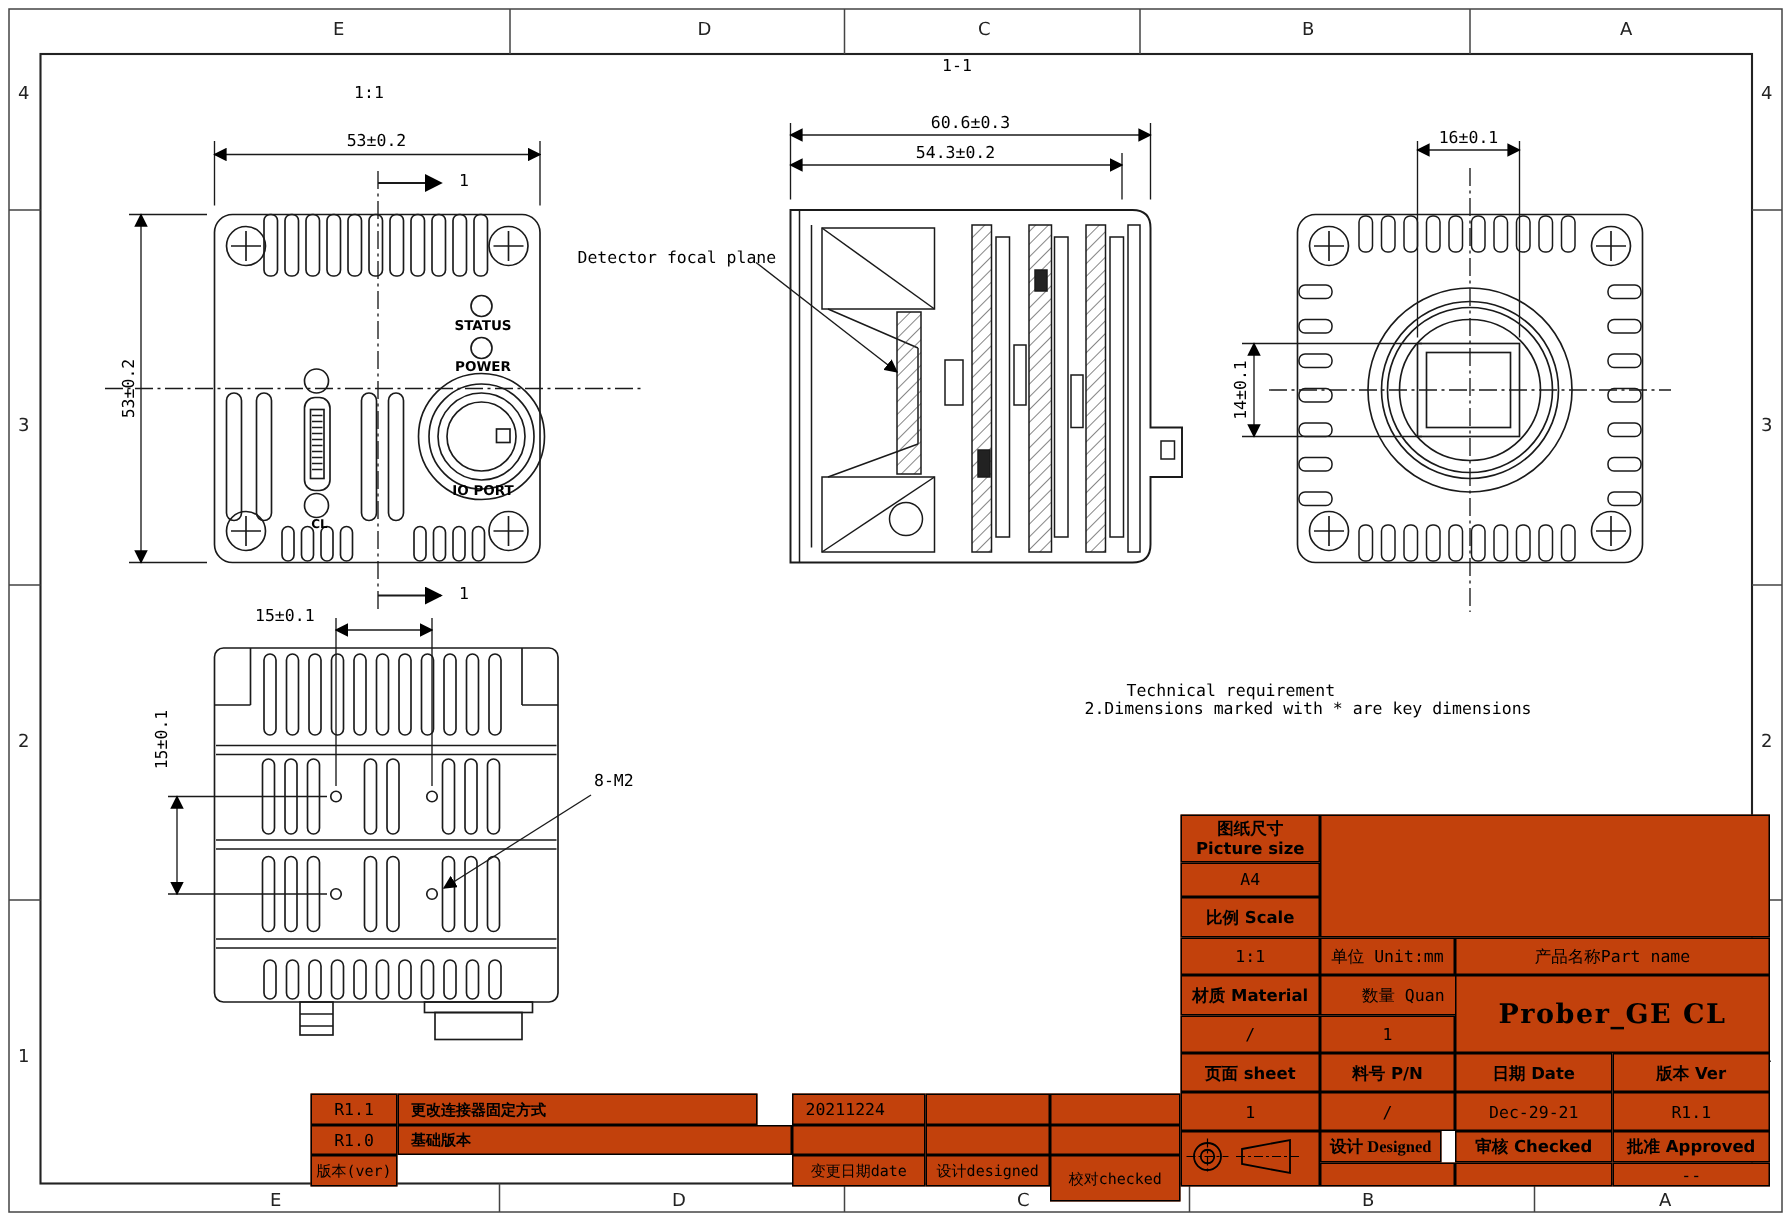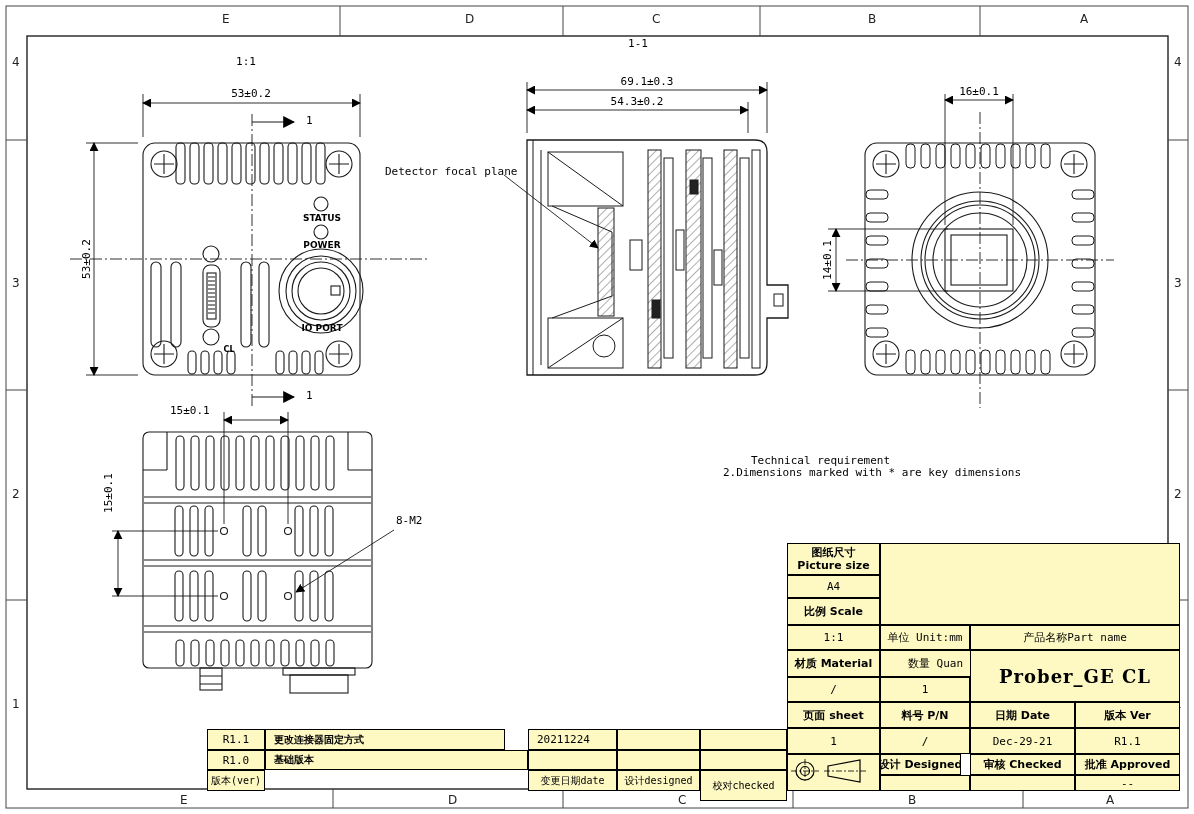--- a/index.html
+++ b/index.html
@@ -3,23 +3,23 @@
 <meta charset="utf-8">
 <style>
   html,body{margin:0;padding:0;background:#e8e8e8;}
   #sheet{position:relative;width:1194px;height:814px;background:#ffffff;overflow:hidden;
          font-family:"DejaVu Sans Mono",monospace;color:#000;}
   svg{position:absolute;left:0;top:0;}
   .t{position:absolute;font:11px "DejaVu Sans Mono",monospace;color:#000;white-space:nowrap;line-height:1;}
   .tc{transform:translate(-50%,0);}
   .tv{transform:translate(-50%,-50%) rotate(-90deg);}
   .small{font-size:9px;font-weight:bold;font-family:"DejaVu Sans",sans-serif;}
-  .tiny{font-size:8px;font-weight:bold;font-family:"DejaVu Sans",sans-serif;margin-left:16px;}
+  .tiny{font-size:8px;font-weight:bold;font-family:"DejaVu Sans",sans-serif;}
   .zone{position:absolute;font:12px "DejaVu Sans",sans-serif;color:#222;line-height:1;}
-  .cell{position:absolute;border:1px solid #000;box-sizing:border-box;background:#fef9c3;
+  .cell{position:absolute;border:1px solid #000;box-sizing:border-box;background:#c2410c;
         display:flex;align-items:center;justify-content:center;text-align:center;
         font:bold 11px "DejaVu Sans",sans-serif;white-space:nowrap;overflow:hidden;}
   .mono{font:11px "DejaVu Sans Mono",monospace;font-weight:normal;}
   .big{font:bold 18px "DejaVu Serif",serif;letter-spacing:1px;}
   .left{justify-content:flex-start;padding-left:8px;}
   .notes div{line-height:12px;}
 </style>
 </head>
 <body>
 
@@ -333,21 +333,21 @@
 
   <div class="t tc" style="left:251px;top:88px;">53±0.2</div>
   <div class="t tv" style="left:86px;top:259px;">53±0.2</div>
   <div class="t small tc" style="left:322px;top:214px;">STATUS</div>
   <div class="t small tc" style="left:322px;top:241px;">POWER</div>
   <div class="t small tc" style="left:322px;top:324px;">IO PORT</div>
   <div class="t tiny tc" style="left:213px;top:346px;">CL</div>
   <div class="t" style="left:306px;top:115px;">1</div>
   <div class="t" style="left:306px;top:390px;">1</div>
 
-  <div class="t tc" style="left:647px;top:76px;">69.1±0.3</div>
+  <div class="t tc" style="left:647px;top:76px;">60.6±0.3</div>
   <div class="t tc" style="left:637px;top:96px;">54.3±0.2</div>
   <div class="t" style="left:385px;top:166px;">Detector focal plane</div>
 
   <div class="t tc" style="left:979px;top:86px;">16±0.1</div>
   <div class="t tv" style="left:827px;top:260px;">14±0.1</div>
 
   <div class="t" style="left:170px;top:405px;">15±0.1</div>
   <div class="t tv" style="left:108px;top:493px;">15±0.1</div>
   <div class="t" style="left:396px;top:515px;">8-M2</div>
 
@@ -384,21 +384,21 @@
       <svg width="80" height="32" viewBox="0 0 80 32">
         <g stroke="#000" fill="none" stroke-width="1.2">
           <circle cx="17" cy="16" r="9"></circle>
             <circle cx="17" cy="16" r="4.5"></circle>
           <path d="M3,16 H31 M17,4 V28" stroke-width="0.8" stroke-dasharray="6 2 2 2"></path>
           <path d="M40,11 L72,5 L72,27 L40,21 Z"></path>
           <path d="M36,16 H78" stroke-width="0.8" stroke-dasharray="6 2 2 2"></path>
         </g>
       </svg>
     </div>
-    <div class="cell" style="left:93px;top:211px;width:81px;height:21px;">设计 Designed</div>
+    <div class="cell" style="left:93px;top:211px;width:81px;height:21px;font-family:Liberation Serif, serif;">设计 Designed</div>
     <div class="cell" style="left:183px;top:211px;width:105px;height:21px;">审核 Checked</div>
     <div class="cell" style="left:288px;top:211px;width:105px;height:21px;">批准 Approved</div>
     <div class="cell mono" style="left:93px;top:232px;width:90px;height:16px;"></div>
     <div class="cell mono" style="left:183px;top:232px;width:105px;height:16px;"></div>
     <div class="cell mono" style="left:288px;top:232px;width:105px;height:16px;">--</div>
   </div>
 
   <div style="position:absolute;left:207px;top:729px;width:580px;height:62px;">
     <div class="cell mono" style="left:0;top:0;width:58px;height:21px;">R1.1</div>
     <div class="cell left" style="left:58px;top:0;width:240px;height:21px;font-size:10px;">更改连接器固定方式</div>

